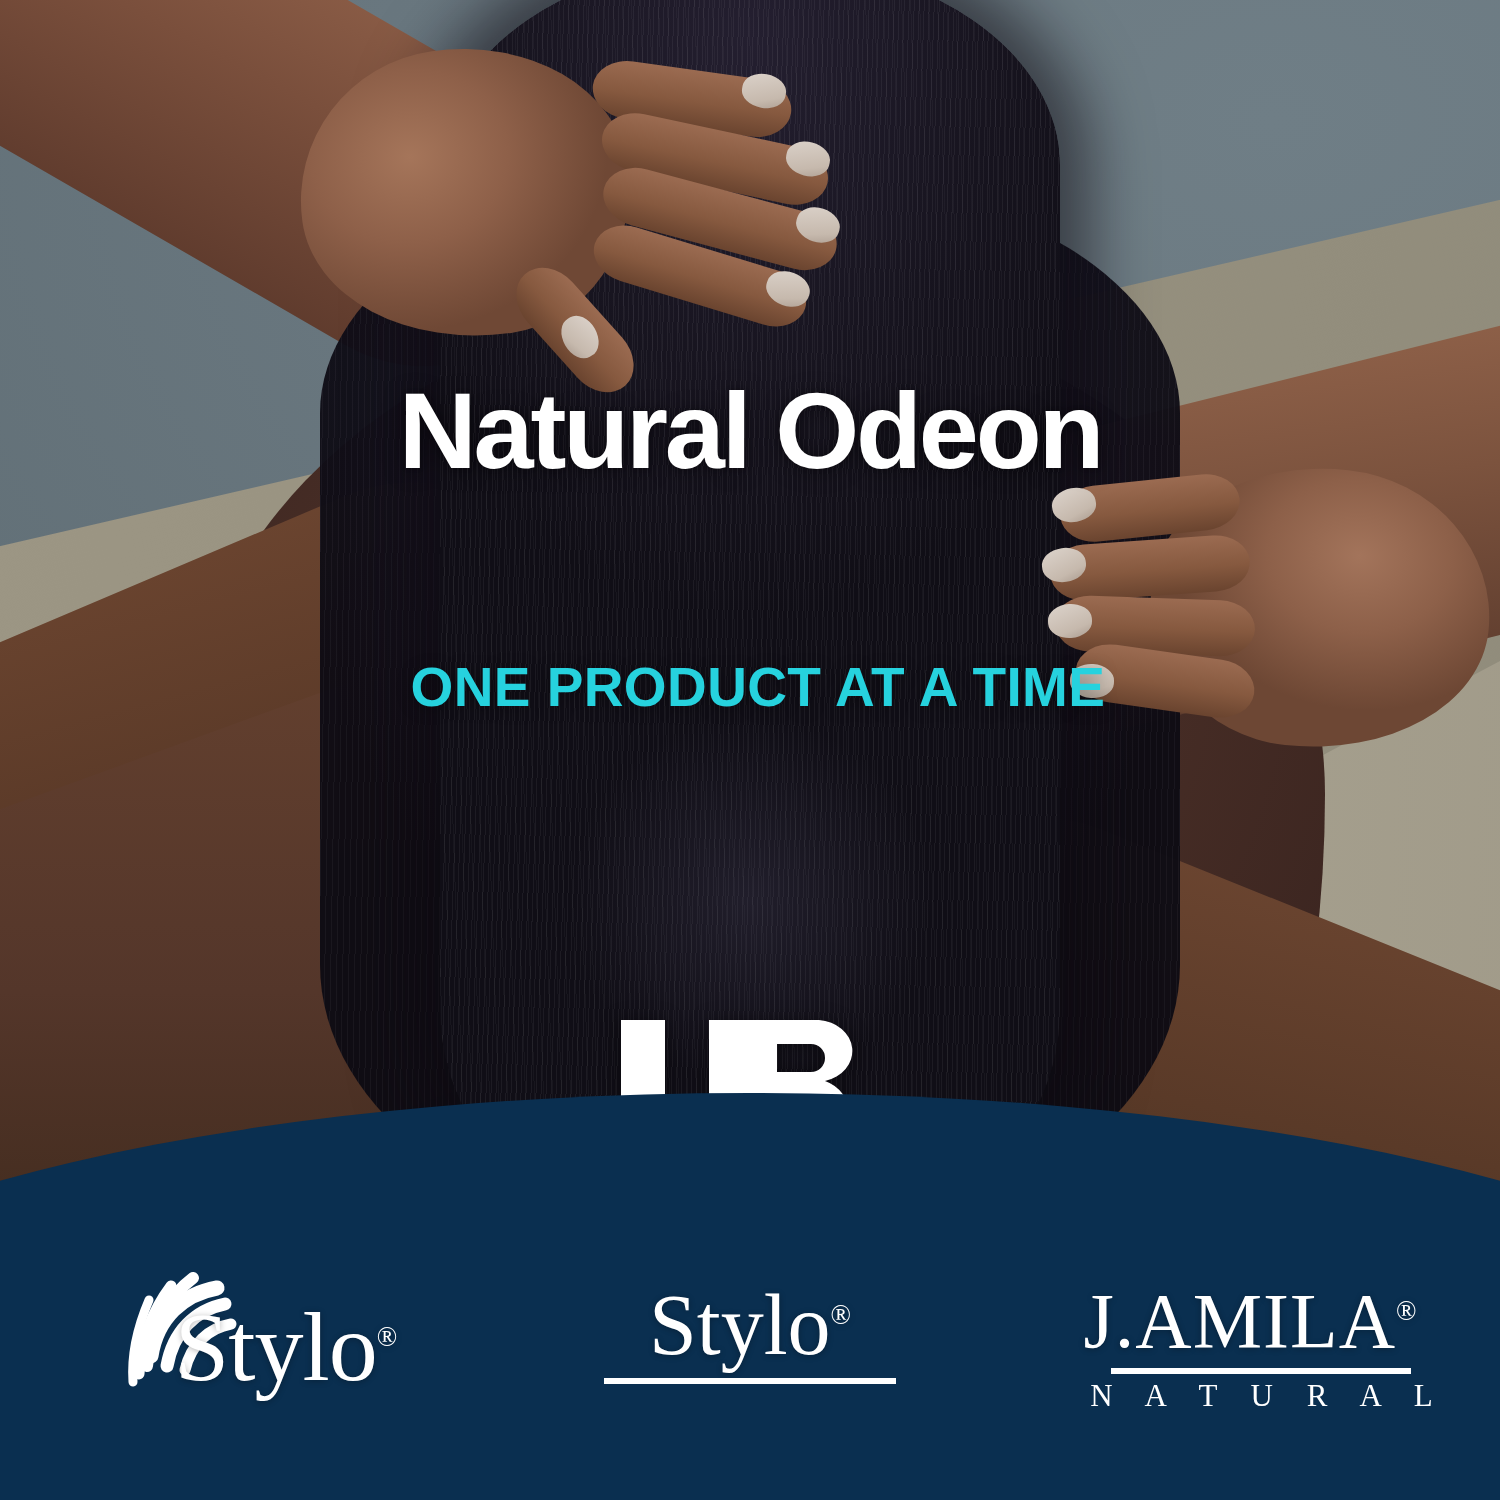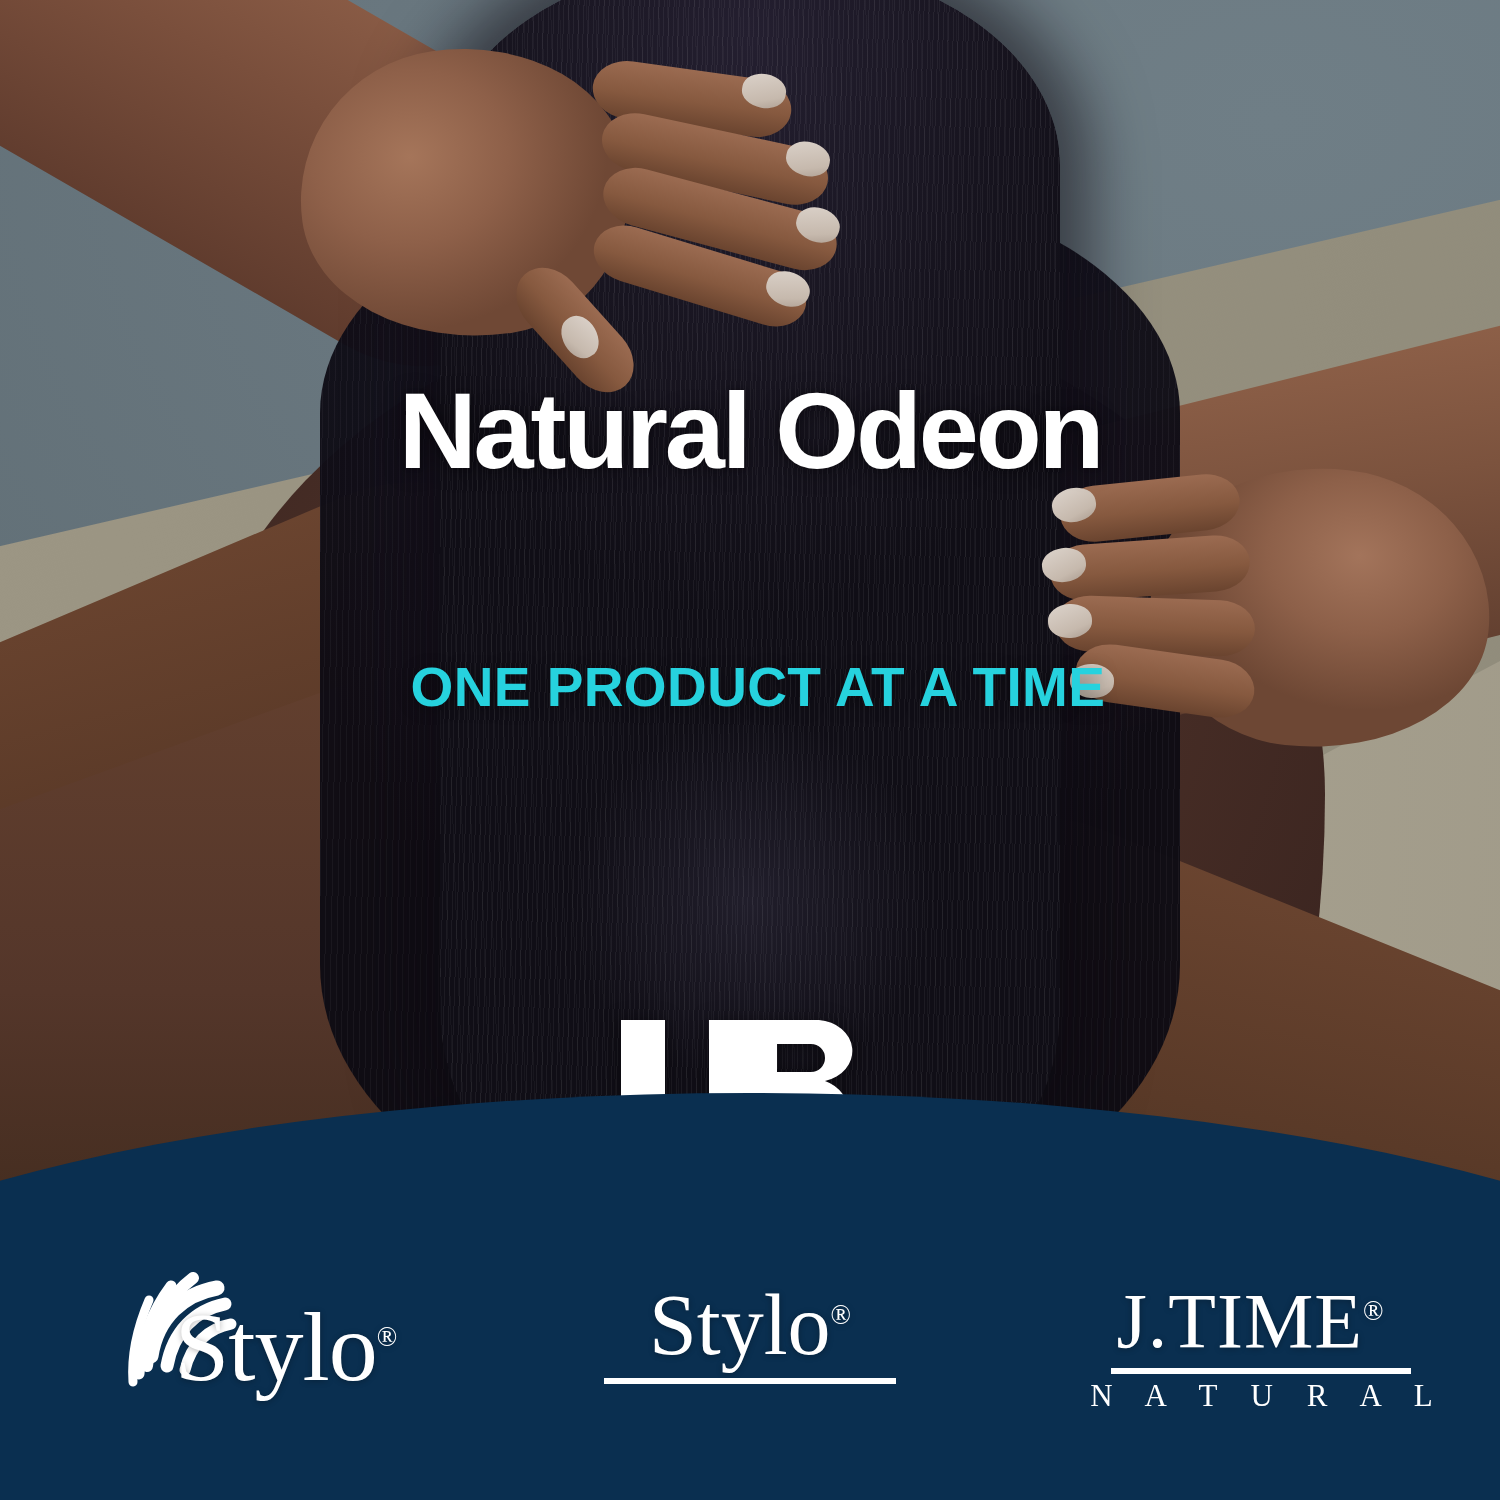--- a/index.html
+++ b/index.html
@@ -305,19 +305,19 @@
         <div class="stylo-text"><span>Stylo</span><span class="reg-sm">®</span></div>
       </div>
     </div>
 
     <div class="brand">
       <div class="odeon-top"><span>Stylo</span><span class="reg-sm">®</span></div>
       <div class="odeon-rule"></div>
     </div>
 
     <div class="brand">
-      <div class="jam-top"><span>J.TIME</span><span class="reg-sm">®</span></div>
+      <div class="jam-top"><span>J.AMILA</span><span class="reg-sm">®</span></div>
       <div class="jam-rule"></div>
       <div class="jam-sub">N A T U R A L</div>
     </div>
 
   </div>
 </div>
 
 </body></html>

